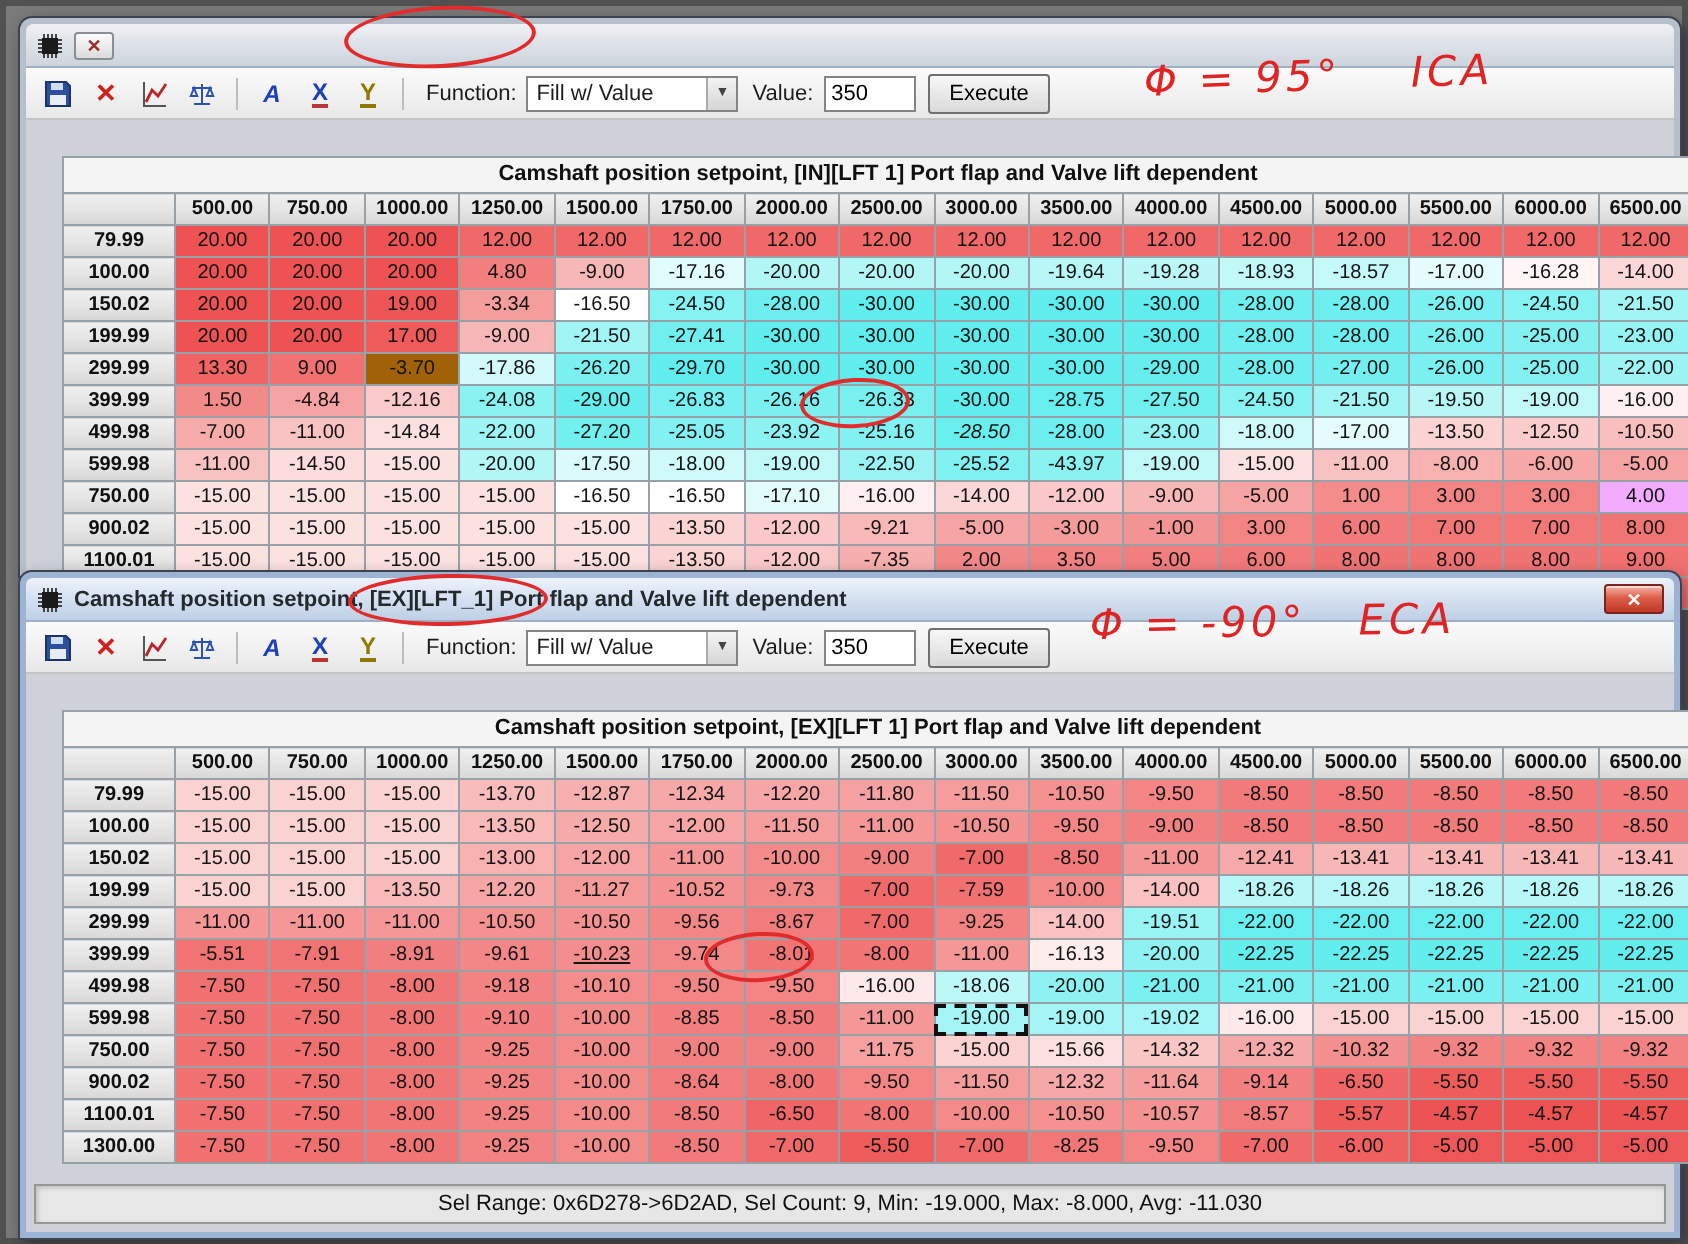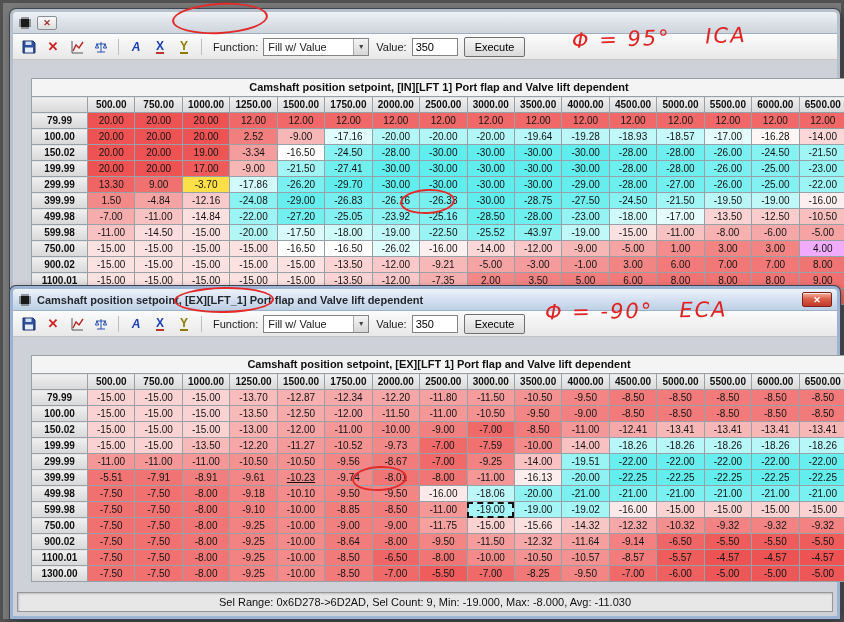--- a/index.html
+++ b/index.html
@@ -184,21 +184,21 @@
                 <td style="background: rgb(240, 104, 104);">12.00</td>
                 <td style="background: rgb(240, 104, 104);">12.00</td>
                 <td style="background: rgb(240, 104, 104);">12.00</td>
                 <td style="background: rgb(240, 104, 104);">12.00</td>
               </tr>
               <tr>
                 <th>100.00</th>
                 <td style="background: rgb(238, 82, 82);">20.00</td>
                 <td style="background: rgb(238, 82, 82);">20.00</td>
                 <td style="background: rgb(238, 82, 82);">20.00</td>
-                <td style="background: rgb(242, 126, 126);">2.52</td>
+                <td style="background: rgb(242, 126, 126);">4.80</td>
                 <td style="background: rgb(248, 183, 183);">-9.00</td>
                 <td style="background: rgb(225, 252, 252);">-17.16</td>
                 <td style="background: rgb(179, 246, 246);">-20.00</td>
                 <td style="background: rgb(179, 246, 246);">-20.00</td>
                 <td style="background: rgb(179, 246, 246);">-20.00</td>
                 <td style="background: rgb(183, 247, 247);">-19.64</td>
                 <td style="background: rgb(188, 247, 247);">-19.28</td>
                 <td style="background: rgb(193, 248, 248);">-18.93</td>
                 <td style="background: rgb(198, 249, 249);">-18.57</td>
                 <td style="background: rgb(229, 252, 252);">-17.00</td>
@@ -240,21 +240,21 @@
                 <td style="background: rgb(109, 239, 239);">-28.00</td>
                 <td style="background: rgb(109, 239, 239);">-28.00</td>
                 <td style="background: rgb(123, 240, 240);">-26.00</td>
                 <td style="background: rgb(131, 241, 241);">-25.00</td>
                 <td style="background: rgb(148, 243, 243);">-23.00</td>
               </tr>
               <tr>
                 <th>299.99</th>
                 <td style="background: rgb(240, 100, 100);">13.30</td>
                 <td style="background: rgb(241, 113, 113);">9.00</td>
-                <td style="background: #fde047;">-3.70</td>
+                <td style="background: #a16207;">-3.70</td>
                 <td style="background: rgb(210, 250, 250);">-17.86</td>
                 <td style="background: rgb(122, 240, 240);">-26.20</td>
                 <td style="background: rgb(97, 237, 237);">-29.70</td>
                 <td style="background: rgb(95, 237, 237);">-30.00</td>
                 <td style="background: rgb(95, 237, 237);">-30.00</td>
                 <td style="background: rgb(95, 237, 237);">-30.00</td>
                 <td style="background: rgb(95, 237, 237);">-30.00</td>
                 <td style="background: rgb(102, 238, 238);">-29.00</td>
                 <td style="background: rgb(109, 239, 239);">-28.00</td>
                 <td style="background: rgb(116, 239, 239);">-27.00</td>
@@ -284,21 +284,21 @@
               <tr>
                 <th>499.98</th>
                 <td style="background: rgb(247, 172, 172);">-7.00</td>
                 <td style="background: rgb(249, 194, 194);">-11.00</td>
                 <td style="background: rgb(252, 223, 223);">-14.84</td>
                 <td style="background: rgb(157, 244, 244);">-22.00</td>
                 <td style="background: rgb(114, 239, 239);">-27.20</td>
                 <td style="background: rgb(131, 241, 241);">-25.05</td>
                 <td style="background: rgb(140, 242, 242);">-23.92</td>
                 <td style="background: rgb(130, 241, 241);">-25.16</td>
-                <td style="background: rgb(105, 238, 238);">-28.50</td>
+                <td style="background: rgb(105, 238, 238); font-style: italic;">-28.50</td>
                 <td style="background: rgb(109, 239, 239);">-28.00</td>
                 <td style="background: rgb(148, 243, 243);">-23.00</td>
                 <td style="background: rgb(207, 250, 250);">-18.00</td>
                 <td style="background: rgb(229, 252, 252);">-17.00</td>
                 <td style="background: rgb(251, 211, 211);">-13.50</td>
                 <td style="background: rgb(250, 204, 204);">-12.50</td>
                 <td style="background: rgb(249, 191, 191);">-10.50</td>
               </tr>
               <tr>
                 <th>599.98</th>
@@ -320,21 +320,21 @@
                 <td style="background: rgb(246, 163, 163);">-5.00</td>
               </tr>
               <tr>
                 <th>750.00</th>
                 <td style="background: rgb(252, 225, 225);">-15.00</td>
                 <td style="background: rgb(252, 225, 225);">-15.00</td>
                 <td style="background: rgb(252, 225, 225);">-15.00</td>
                 <td style="background: rgb(252, 225, 225);">-15.00</td>
                 <td style="background: rgb(255, 255, 255);">-16.50</td>
                 <td style="background: rgb(255, 255, 255);">-16.50</td>
-                <td style="background: rgb(226, 252, 252);">-26.02</td>
+                <td style="background: rgb(226, 252, 252);">-17.10</td>
                 <td style="background: rgb(253, 239, 239);">-16.00</td>
                 <td style="background: rgb(251, 215, 215);">-14.00</td>
                 <td style="background: rgb(250, 200, 200);">-12.00</td>
                 <td style="background: rgb(248, 183, 183);">-9.00</td>
                 <td style="background: rgb(246, 163, 163);">-5.00</td>
                 <td style="background: rgb(244, 140, 140);">1.00</td>
                 <td style="background: rgb(243, 132, 132);">3.00</td>
                 <td style="background: rgb(243, 132, 132);">3.00</td>
                 <td style="background: #f0abfc; margin-left: 48px;">4.00</td>
               </tr>

